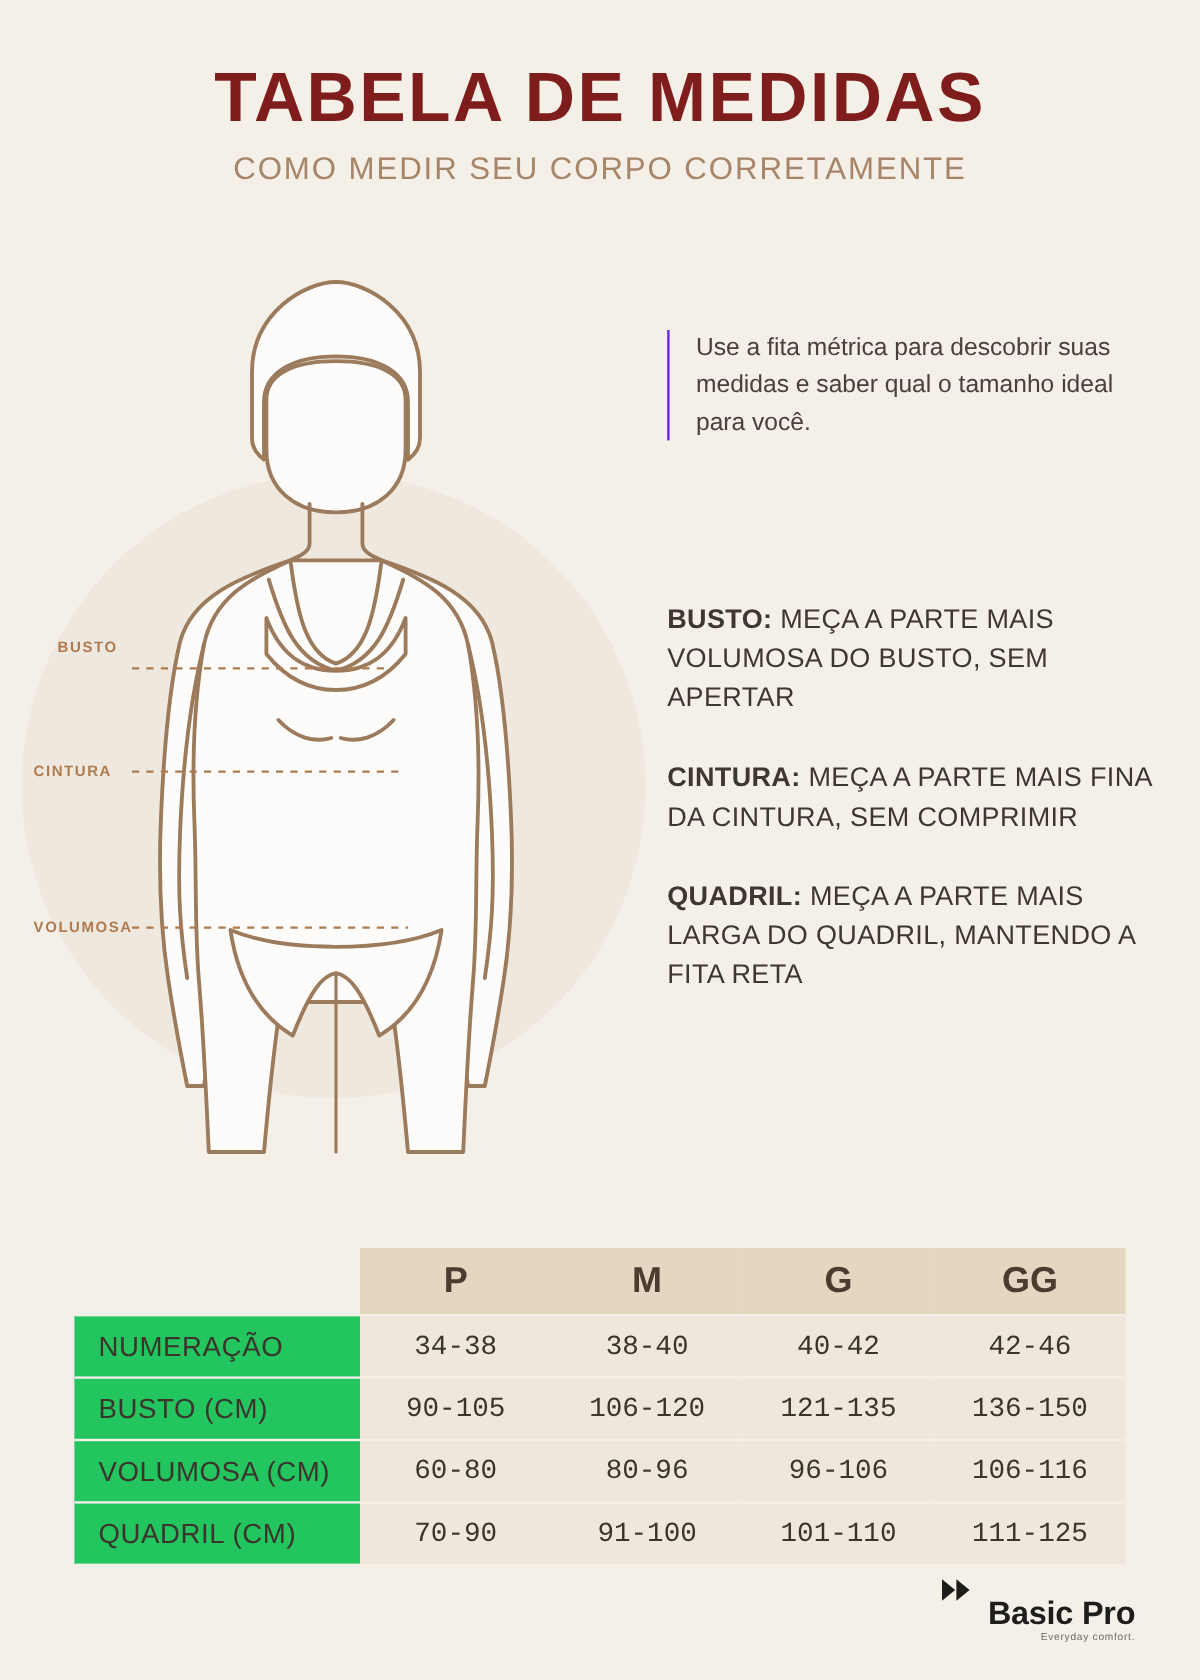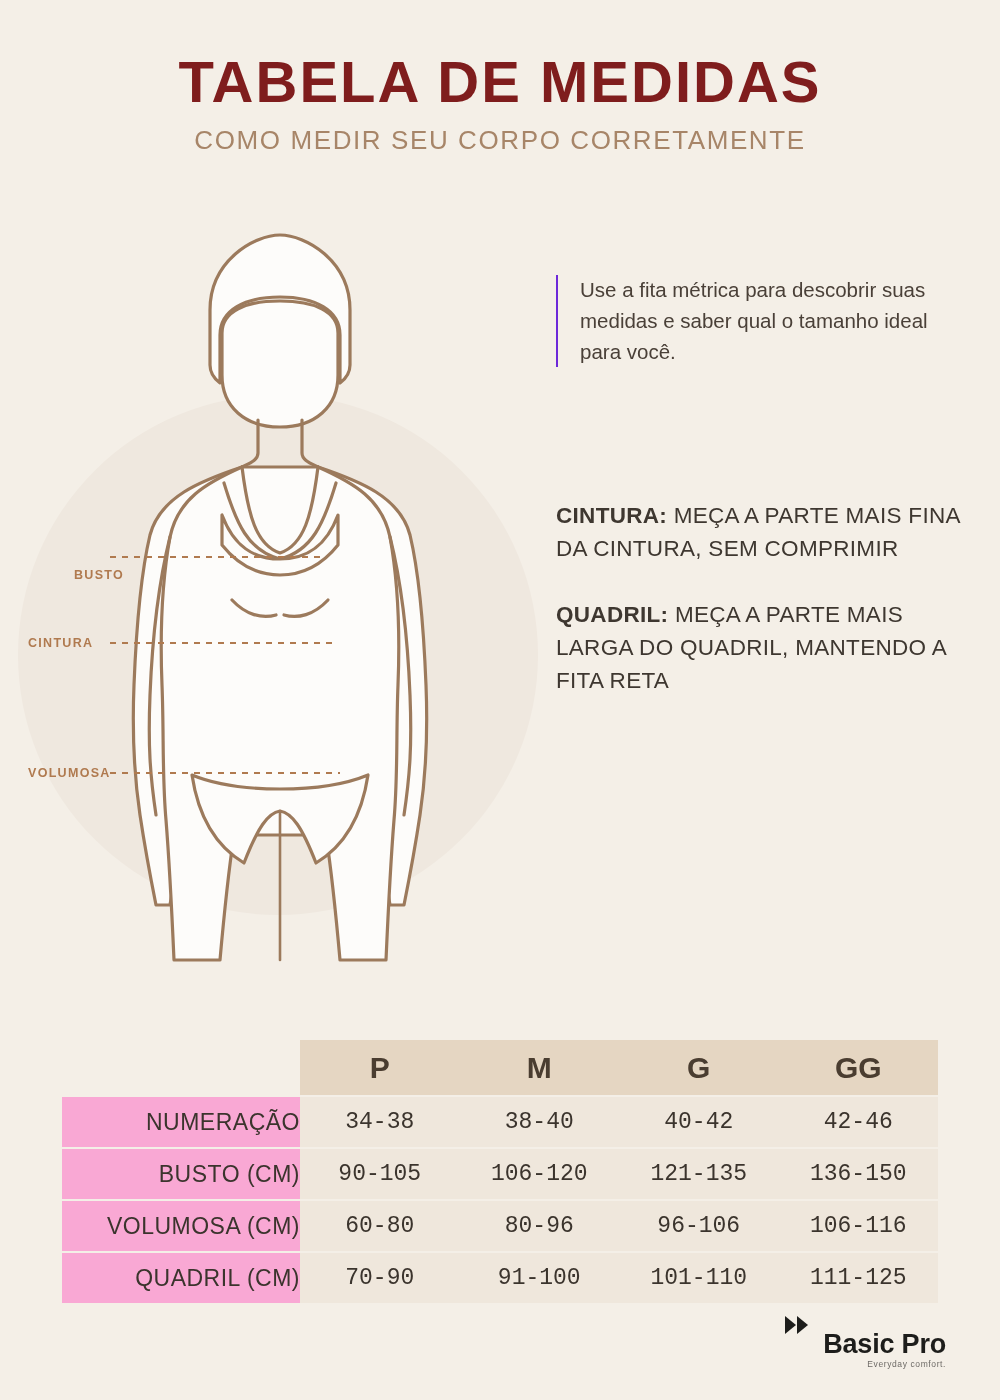--- a/index.html
+++ b/index.html
@@ -63,21 +63,21 @@
     top: 0;
   }
   .meas-label {
     position: absolute;
     font-size: 12.5px;
     letter-spacing: 1.3px;
     color: #b07a4f;
     font-weight: 700;
     white-space: nowrap;
   }
-  .lbl-busto   { left: 38px;  top: 353px; margin-left: 26px; }
+  .lbl-busto   { left: 38px;  top: 317px; }
   .lbl-cintura { left: 18px;  top: 421px; }
   .lbl-quadril { left: 18px;  top: 551px; }
 
   
   .intro {
     position: absolute;
     left: 556px;
     top: 275px;
     width: 400px;
     padding-left: 22px;
@@ -129,22 +129,22 @@
     font-size: 30px;
     font-weight: 700;
     color: #4a3d30;
     height: 56px;
   }
   thead th.corner {
     background: transparent;
     border-bottom: 2px solid #f4efe7;
   }
   tbody th {
-    background: #f9a8d4;
-    text-align: right;
+    background: #22c55e;
+    text-align: left;
     padding-left: 20px;
     font-size: 23px;
     font-weight: 400;
     color: #3b342d;
     letter-spacing: 0.5px;
   }
   tbody td { background: #efe7dc; font-family: Liberation Mono, monospace; }
   col.rowhead { width: 238px; }
 
   
@@ -257,20 +257,23 @@
     <span class="meas-label lbl-cintura">CINTURA</span>
     <span class="meas-label lbl-quadril">VOLUMOSA</span>
   </div>
 
   <div class="intro">
     <p>Use a fita métrica para descobrir suas medidas e saber qual o tamanho ideal para você.</p>
   </div>
 
   <div class="notes">
     <div class="note">
+      <p><b>BUSTO:</b><span> MEÇA A PARTE MAIS VOLUMOSA DO BUSTO, SEM APERTAR</span></p>
+    </div>
+    <div class="note">
       <p><b>CINTURA:</b><span> MEÇA A PARTE MAIS FINA DA CINTURA, SEM COMPRIMIR</span></p>
     </div>
     <div class="note">
       <p><b>QUADRIL:</b><span> MEÇA A PARTE MAIS LARGA DO QUADRIL, MANTENDO A FITA RETA</span></p>
     </div>
   </div>
 
   <div class="table-wrap">
     <table>
       <colgroup>

